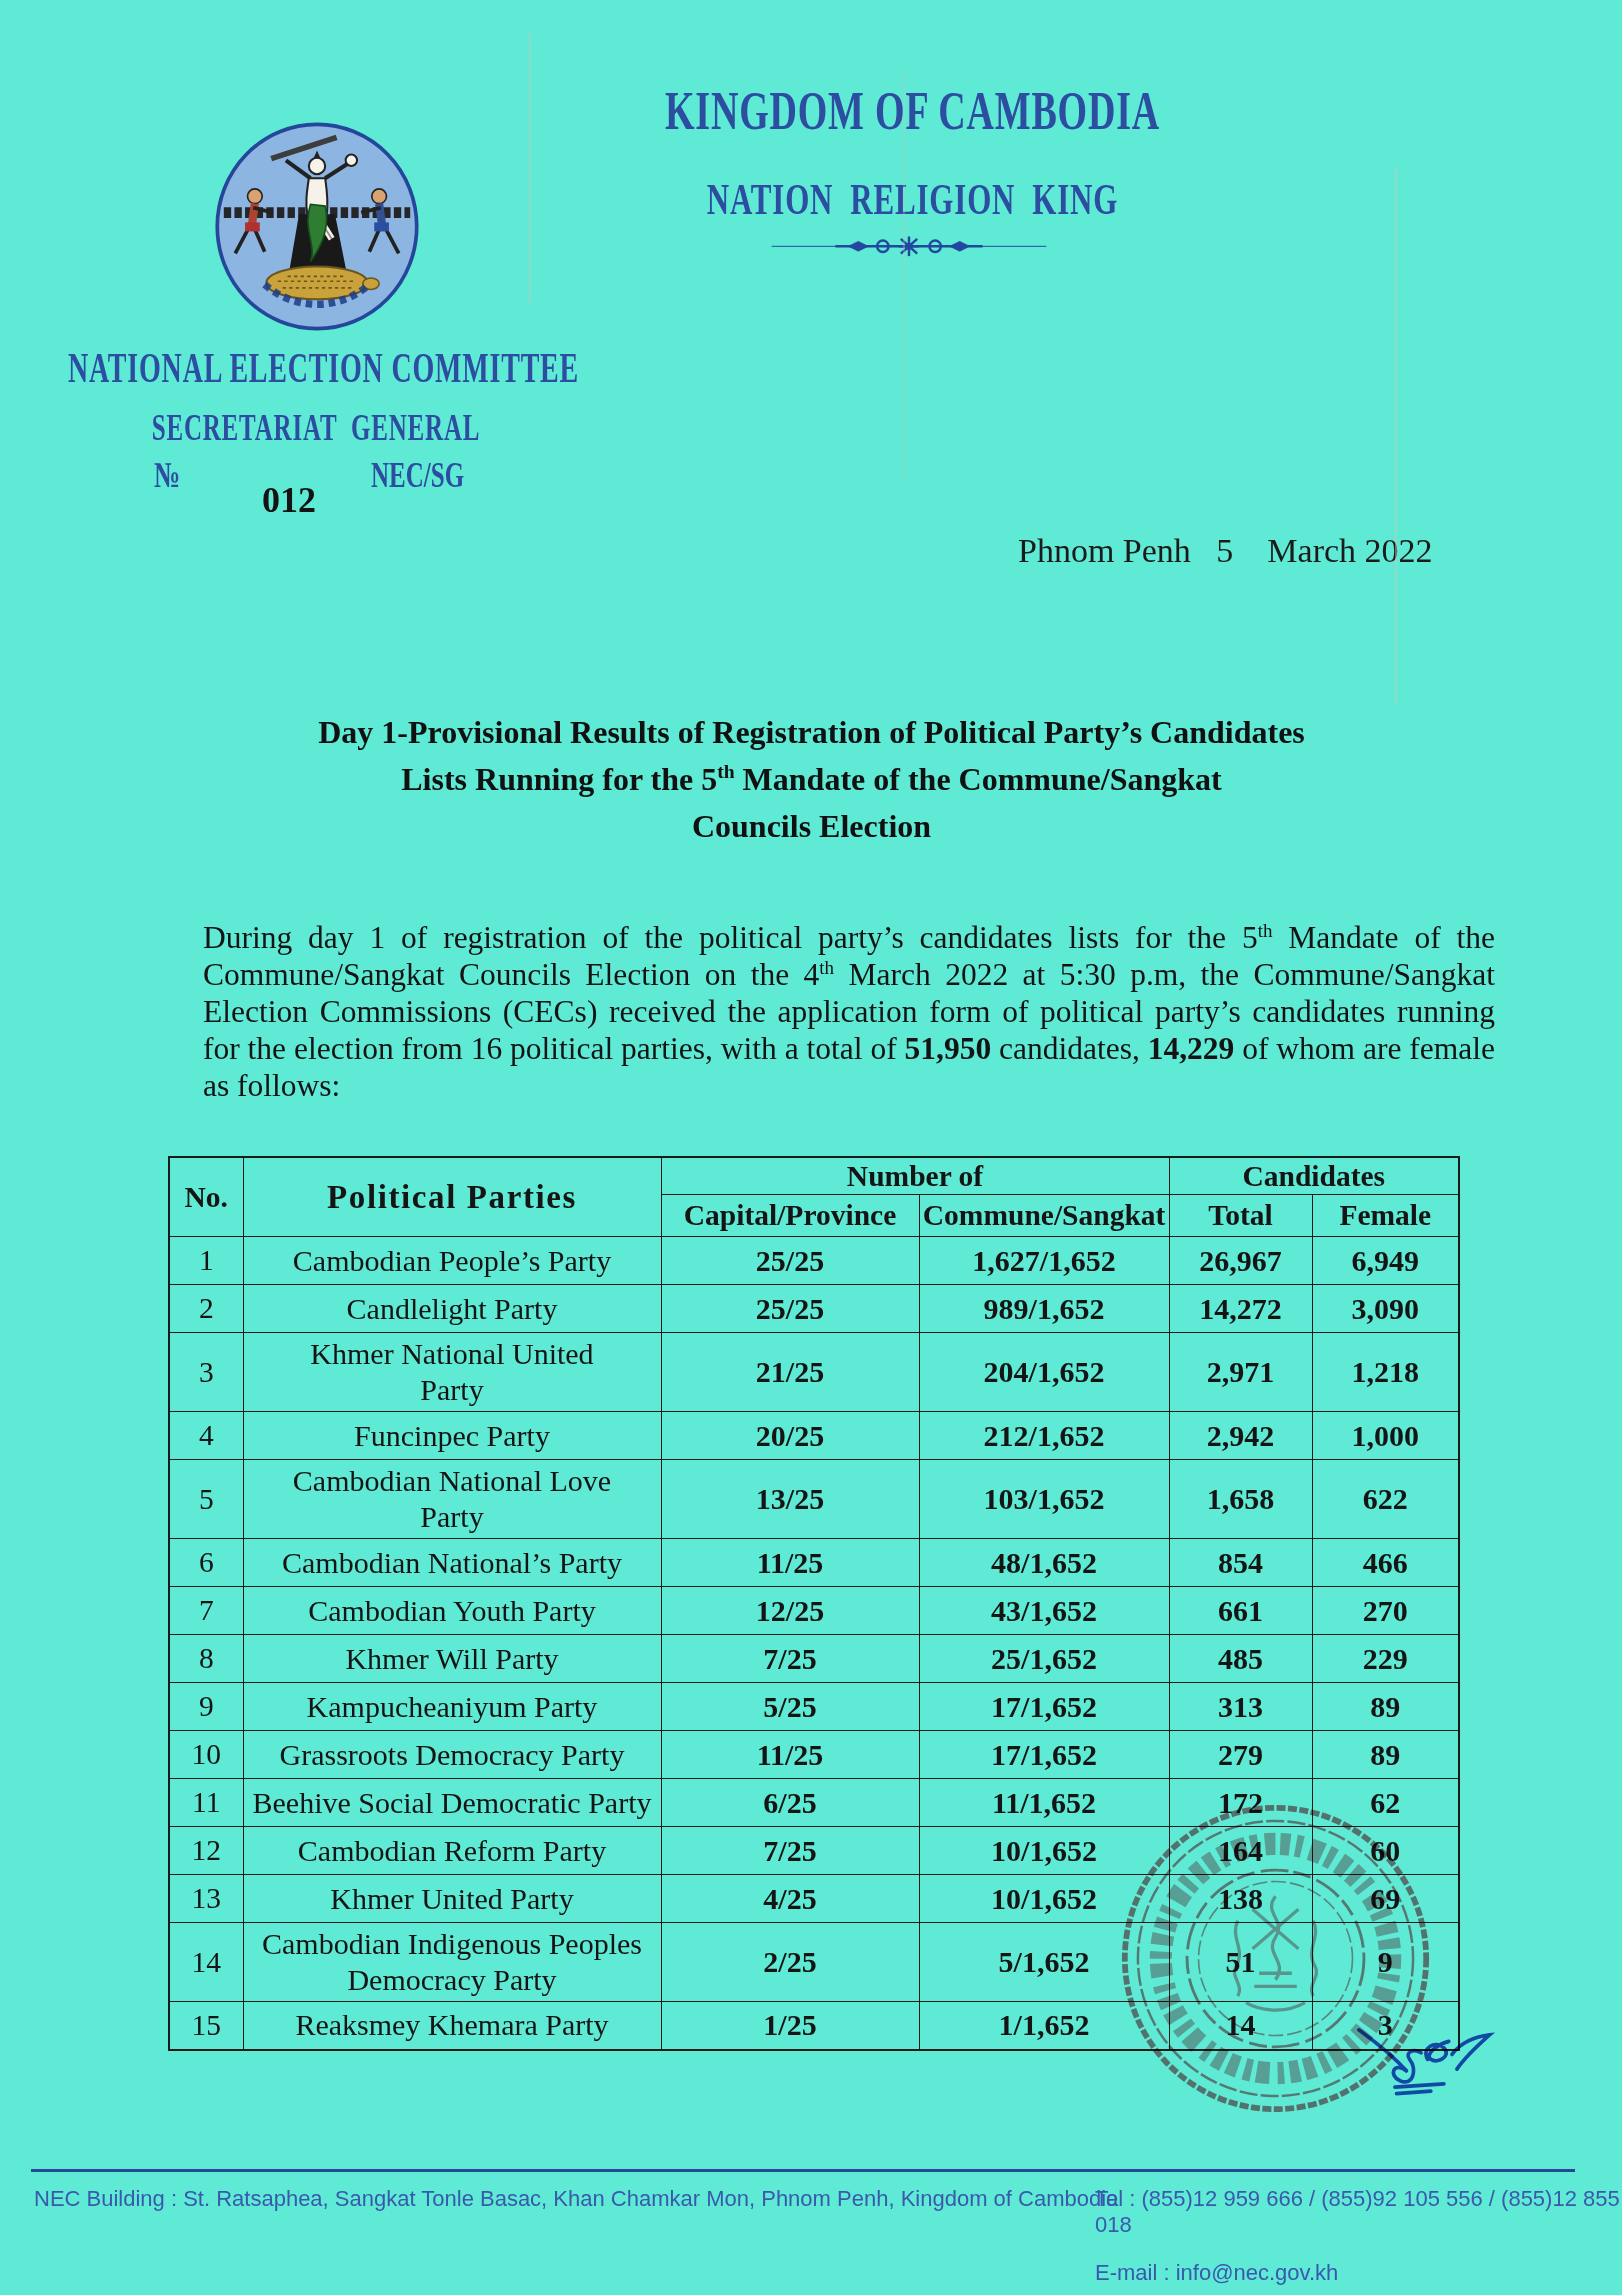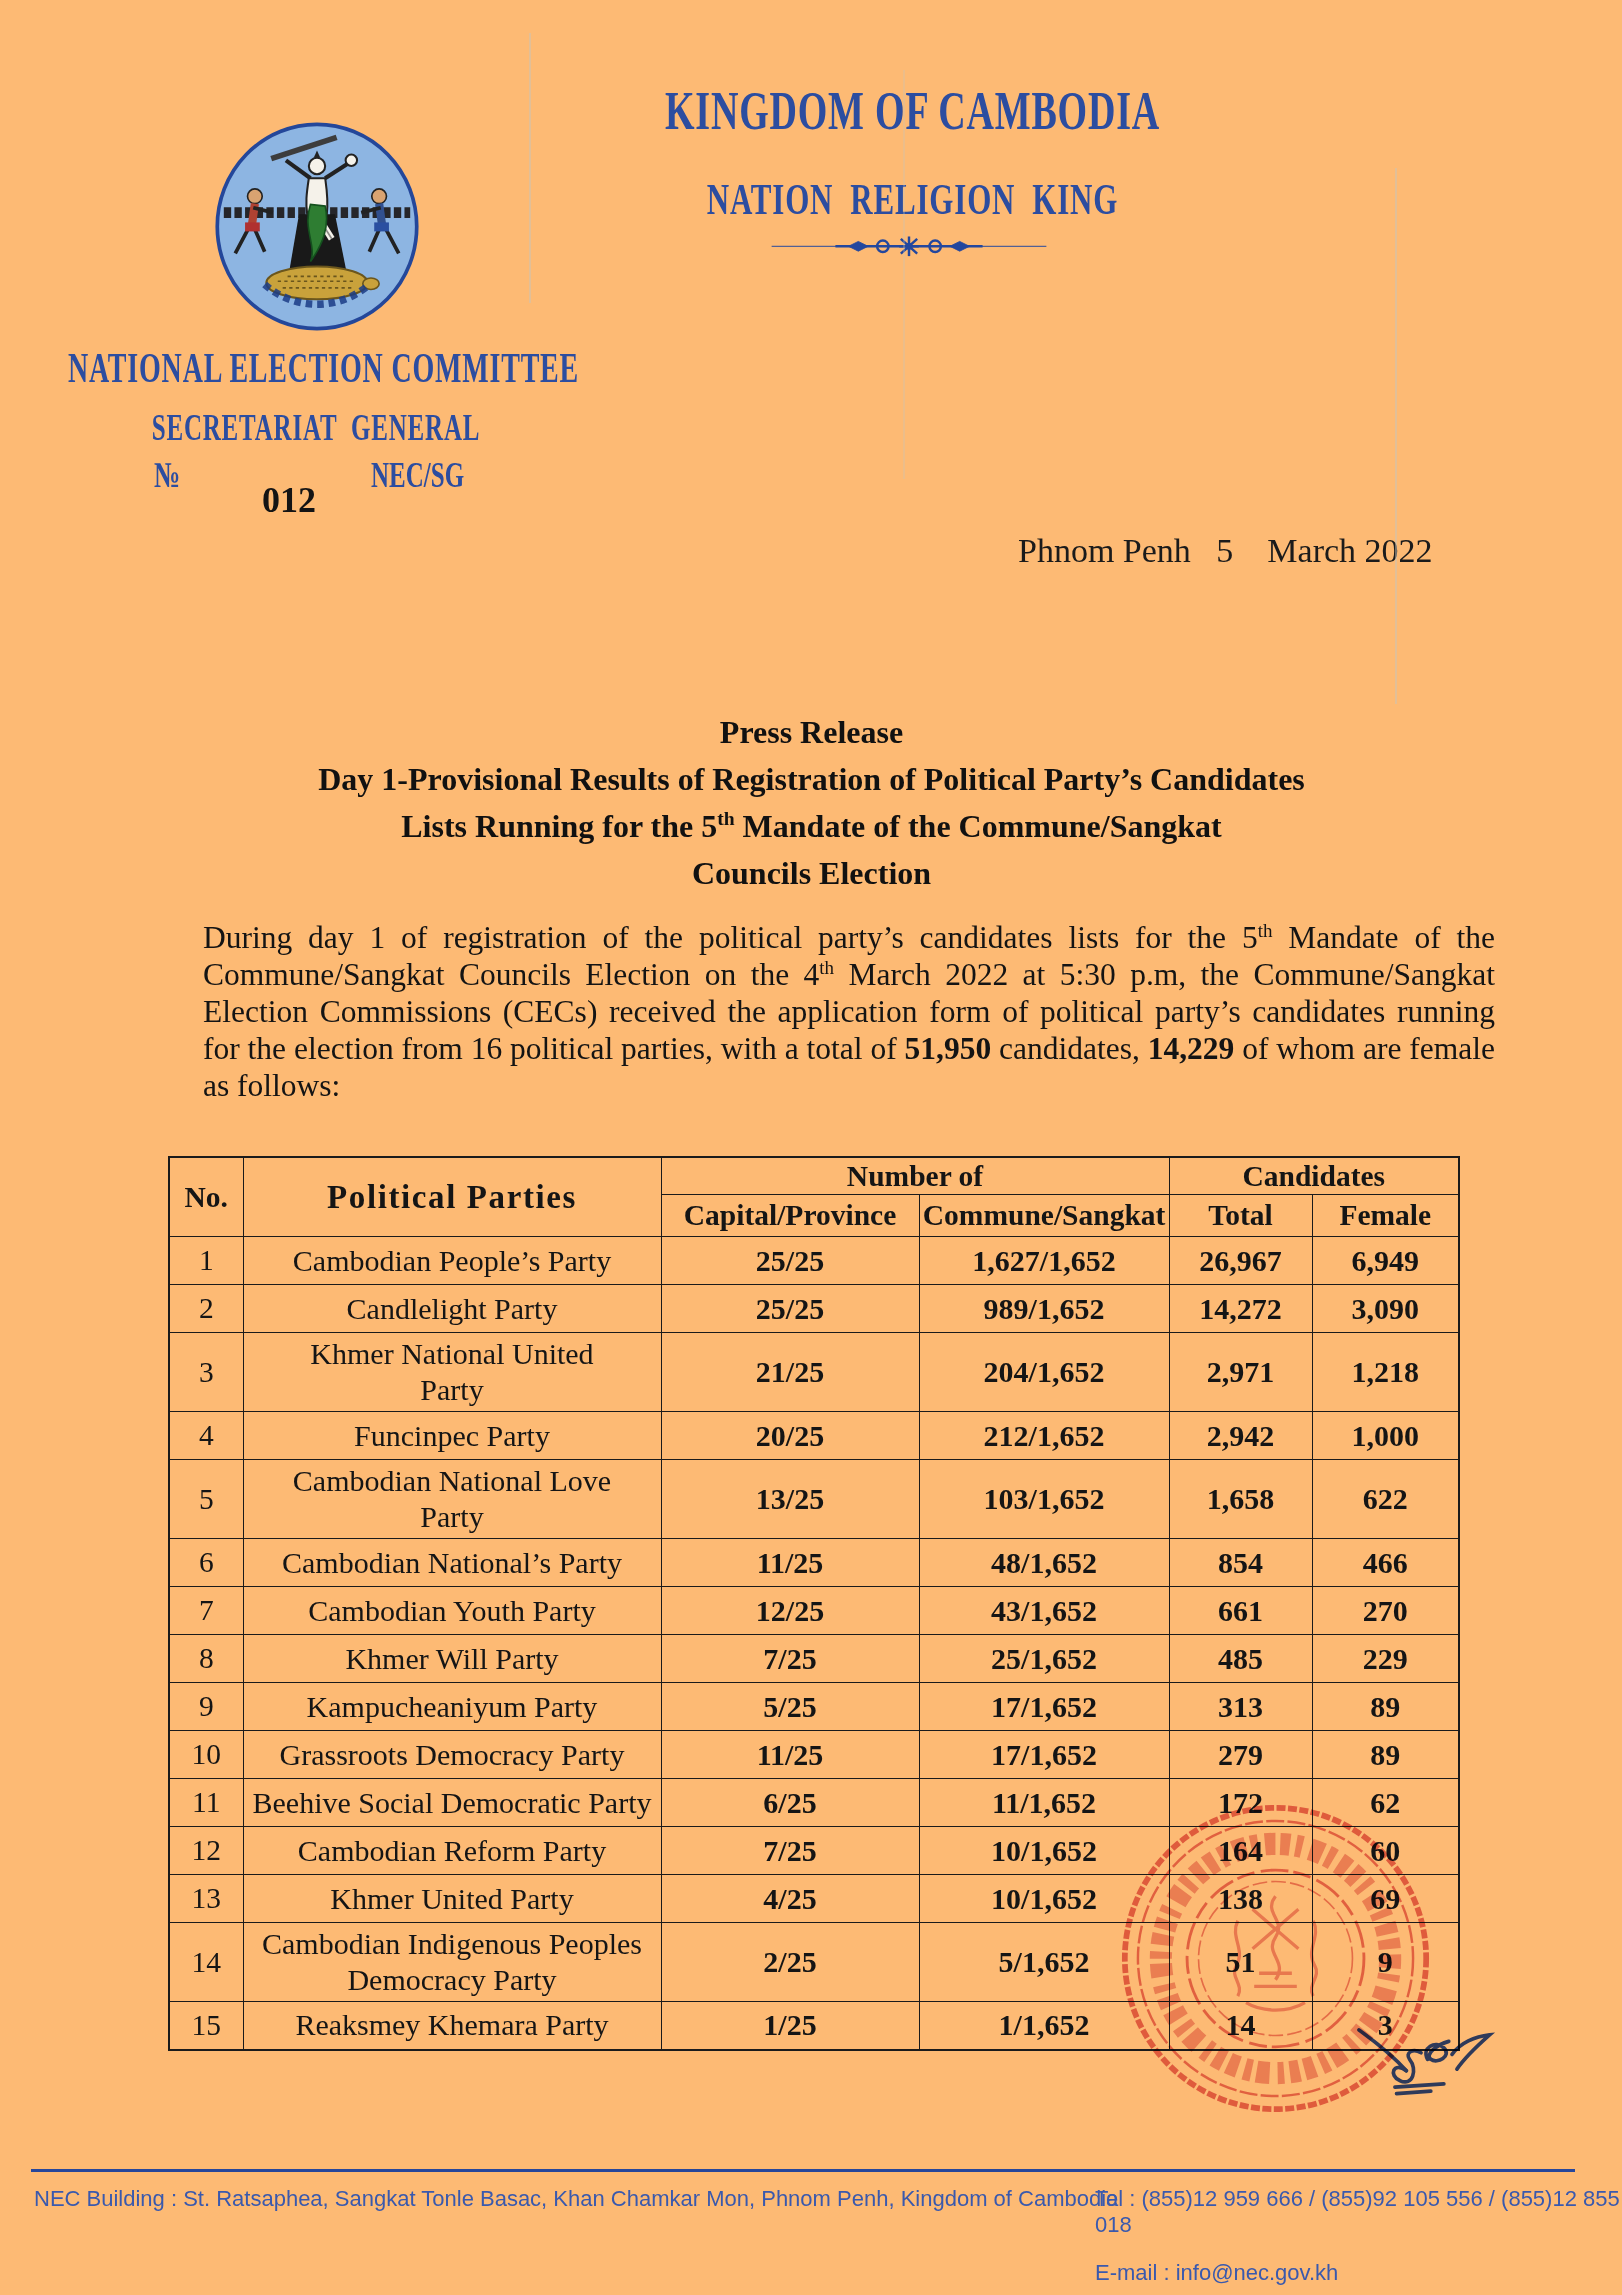--- a/index.html
+++ b/index.html
@@ -1,18 +1,18 @@
 <!DOCTYPE html>
 <html style="font-size:13px"><head>
 <meta charset="utf-8">
 <style>
   html,body{margin:0;padding:0;}
   body{width:1623px;height:2295px;background:#e9e9e9;}
   .sheet{
-    position:relative;width:1623px;height:2295px;background:#fdba74;
+    position:relative;width:1623px;height:2295px;background:#5eead4;
     font-family:"Liberation Serif","DejaVu Serif",serif;color:#151515;overflow:hidden;
   }
   .abs{position:absolute;}
   
   .blue{color:#2c4da0;}
   .tall142{transform:scaleY(1.42);transform-origin:center top;}
   .tall150{transform:scaleY(1.5);transform-origin:center top;}
   .kingdom{left:573px;top:79px;width:679px;text-align:center;font-size:38px;font-weight:bold;letter-spacing:0.8px;}
   .motto{left:573px;top:174px;width:679px;text-align:center;font-size:31px;font-weight:bold;white-space:pre;letter-spacing:0.8px;}
   .divider{left:770px;top:234px;}
@@ -124,21 +124,20 @@
   <div class="abs committee blue tall150">NATIONAL ELECTION COMMITTEE</div>
   <div class="abs secretariat blue tall150">SECRETARIAT  GENERAL</div>
 
   <span class="abs no-sym blue">№</span>
   <span class="abs no-val">012</span>
   <span class="abs no-ref blue">NEC/SG</span>
 
   <div class="abs dateline">Phnom Penh   5    March 2022</div>
 
   <div class="abs title-block">
-    <div>Press Release</div>
     <div>Day 1-Provisional Results of Registration of Political Party’s Candidates</div>
     <div><span>Lists Running for the 5</span><sup>th</sup><span> Mandate of the Commune/Sangkat</span></div>
     <div>Councils Election</div>
   </div>
 
   <p class="abs bodytext"><span>During day 1 of registration of the political party’s candidates lists for the 5</span><sup>th</sup><span> Mandate of the Commune/Sangkat Councils Election on the 4</span><sup>th</sup><span> March 2022 at 5:30 p.m, the Commune/Sangkat Election Commissions (CECs) received the application form of political party’s candidates running for the election from 16 political parties, with a total of </span><b>51,950</b><span> candidates, </span><b>14,229</b><span> of whom are female as follows:</span></p>
 
   <table class="results">
     <colgroup>
       <col style="width:74px">

